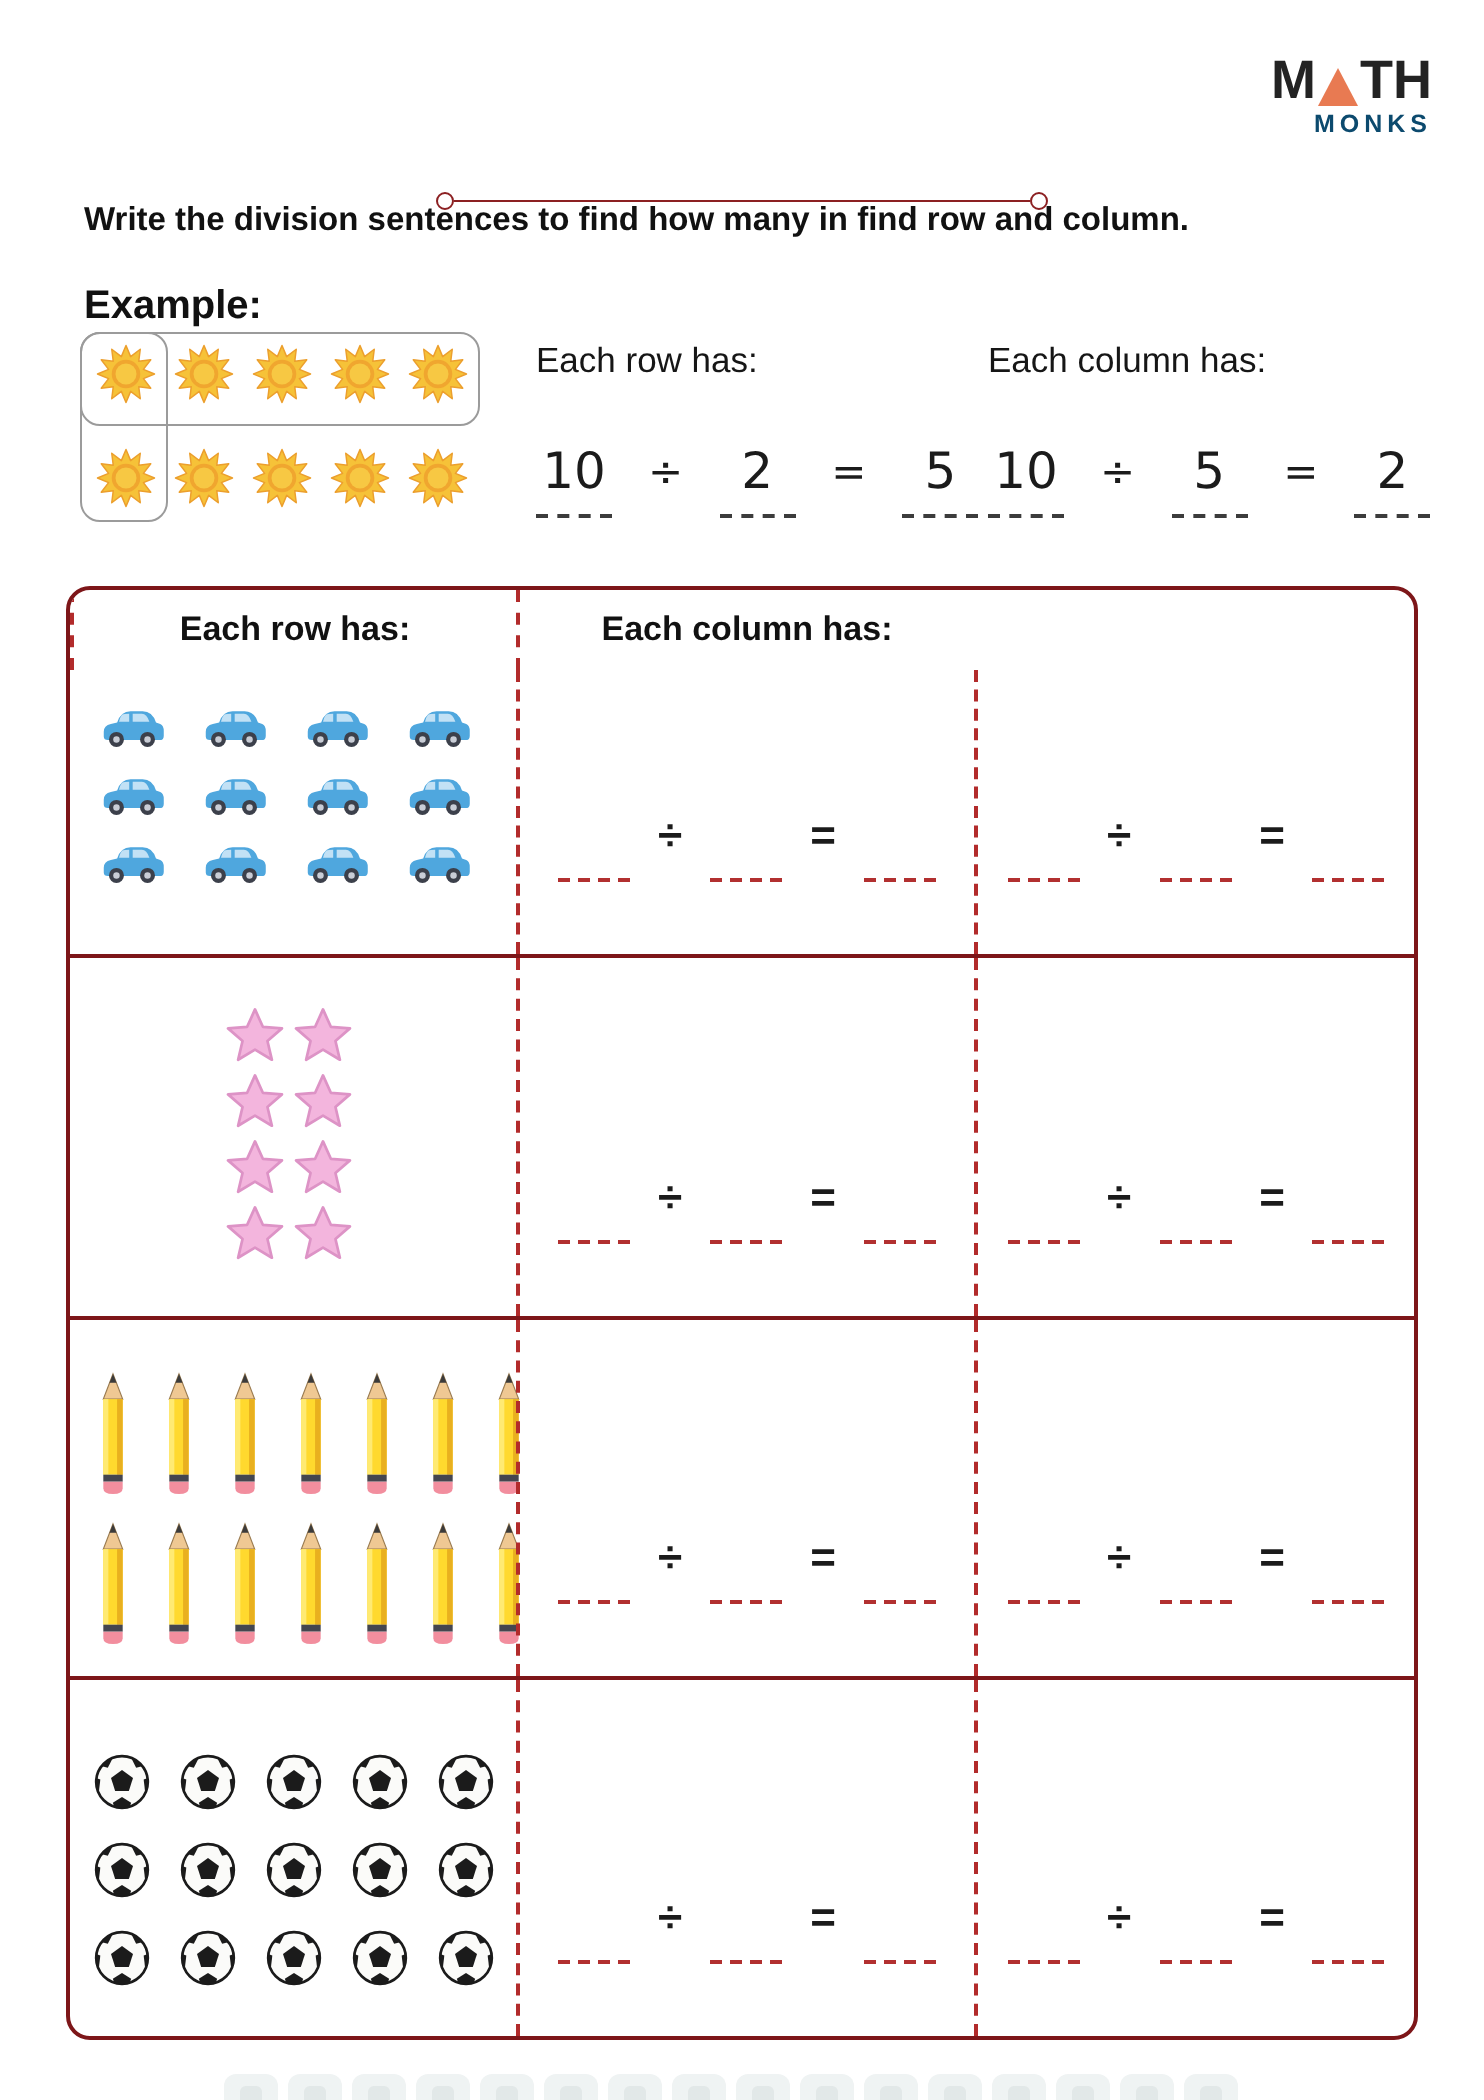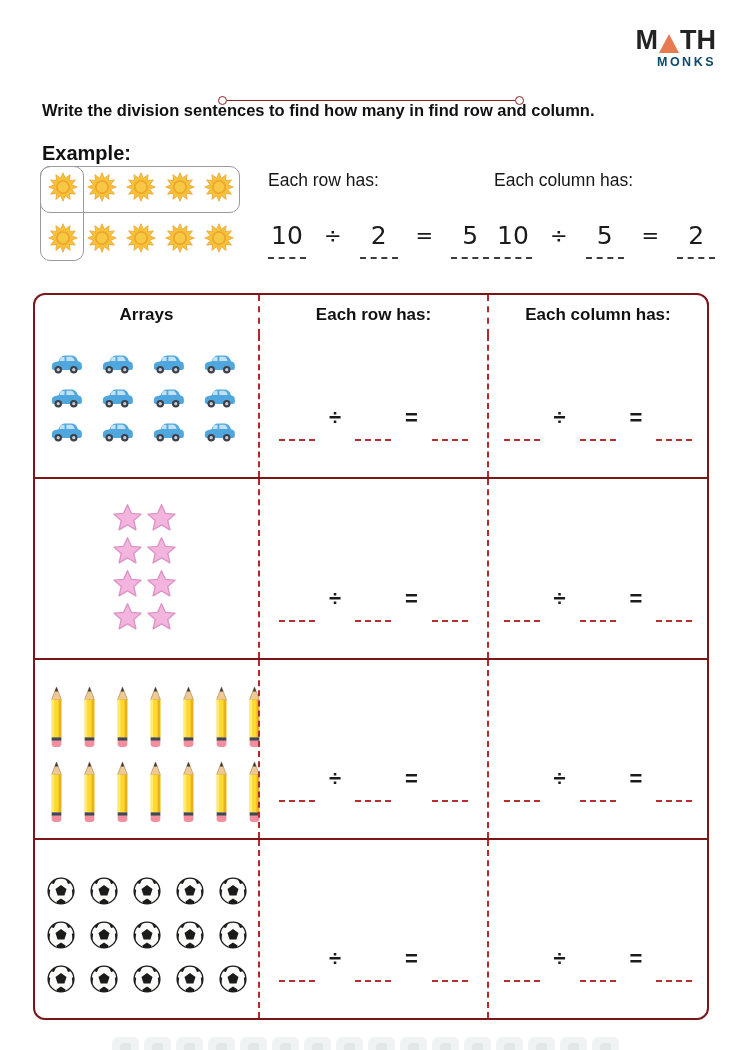--- a/index.html
+++ b/index.html
@@ -166,21 +166,20 @@
       <span class="n">10</span>
       <span class="o">÷</span>
       <span class="n">5</span>
       <span class="o">=</span>
       <span class="n">2</span>
     </div>
   </div>
 
   <div class="wtable">
     <div class="t-row t-head">
-      <div class="cell c1">Arrays</div>
       <div class="cell c2">Each row has:</div>
       <div class="cell c3">Each column has:</div>
     </div>
     <div id="table-body">
         <div class="t-row r0">
           <div class="cell c1">
             <div class="icon-grid">
               <span><svg width="34" height="24" viewBox="0 0 48 34">
                   <path d="M4 21 Q4 16.5 9 15.5 L13.5 14.5 Q16 6.5 23 6.5 L31.5 6.5 Q38.5 6.5 41 14.5 L44 15.5 Q46.5 16.5 46.5 20.5 L46.5 24 Q46.5 27 43.5 27 L7 27 Q4 27 4 24.5 Z" fill="#4FA7DE"></path>
                   <path d="M17 8.8 Q18.5 8.3 22 8.3 L22 14 L14.8 14 Q15.6 10.5 17 8.8 Z" fill="#C2E1F5"></path>

